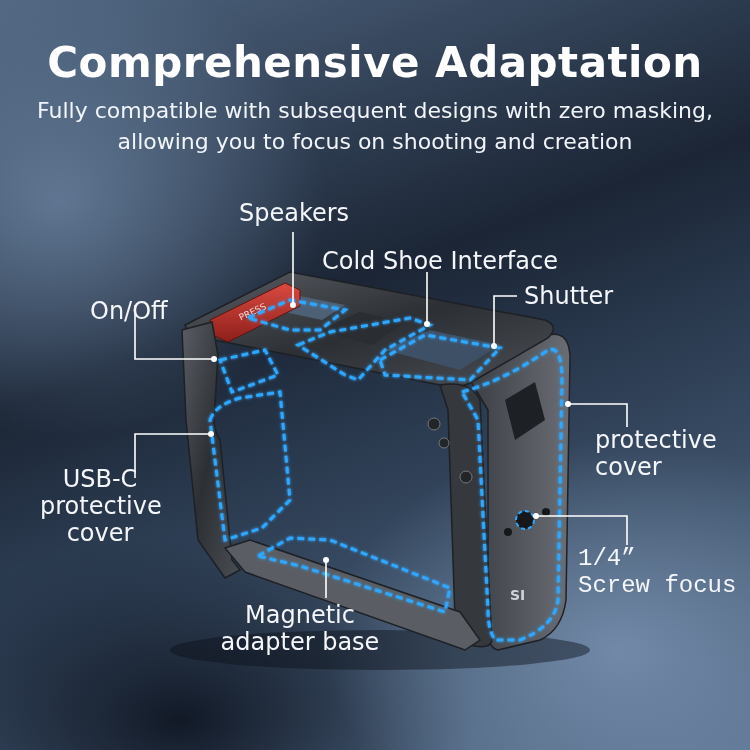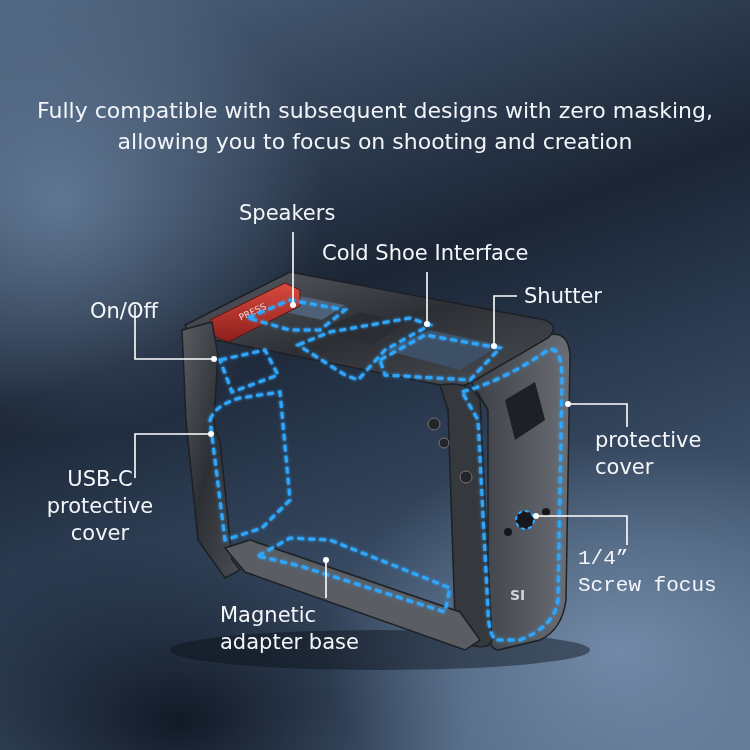--- a/index.html
+++ b/index.html
@@ -9,29 +9,30 @@
       radial-gradient(ellipse 420px 300px at 620px 650px, rgba(120,145,175,0.85), rgba(120,145,175,0) 70%),
       radial-gradient(ellipse 380px 340px at 60px 200px, rgba(110,135,165,0.75), rgba(110,135,165,0) 70%),
       radial-gradient(ellipse 420px 260px at 180px 720px, rgba(15,22,35,0.95), rgba(15,22,35,0) 70%),
       linear-gradient(160deg,#4f6580 0%,#1b2535 40%,#2e3f55 60%,#5b7390 100%);
   }
   .title{position:absolute;left:0;width:750px;top:38px;text-align:center;color:#fff;
     font-weight:bold;font-size:42px;letter-spacing:0.5px;}
   .subtitle{position:absolute;left:0;width:750px;text-align:center;color:#f1f4f8;font-size:22px;}
   .sub1{top:98px;}
   .sub2{top:129px;}
-  .label{position:absolute;color:#f4f6f9;font-size:21px;line-height:27px;white-space:nowrap;}
+  .label{position:absolute;color:#f4f6f9;font-size:24px;line-height:27px;white-space:nowrap;}
   .right-align{text-align:center;}
   svg.art{position:absolute;left:0;top:0;}
 </style>
 </head>
 <body>
 
 <div class="stage">
 
+  <div class="title">Comprehensive Adaptation</div>
   <div class="subtitle sub1">Fully compatible with subsequent designs with zero masking,</div>
   <div class="subtitle sub2">allowing you to focus on shooting and creation</div>
 
   <svg class="art" width="750" height="750" viewBox="0 0 750 750">
     <defs>
       <linearGradient id="metal" x1="0" y1="0" x2="1" y2="1">
         <stop offset="0" stop-color="#5a5e64"></stop>
         <stop offset="0.5" stop-color="#2c2f34"></stop>
         <stop offset="1" stop-color="#4a4e54"></stop>
       </linearGradient>
@@ -109,37 +110,37 @@
       <circle cx="494" cy="346" r="3"></circle>
       <circle cx="214" cy="359" r="3"></circle>
       <circle cx="211" cy="434" r="3"></circle>
       <circle cx="568" cy="404" r="3"></circle>
       <circle cx="536" cy="516" r="3"></circle>
       <circle cx="326" cy="560" r="3"></circle>
     </g>
   </svg>
 
   <div class="label" style="left:239px;top:200px;">Speakers</div>
-  <div class="label" style="left:322px;top:240px;text-align:center;">Cold Shoe Interface</div>
+  <div class="label" style="left:322px;top:248px;text-align:center;">Cold Shoe Interface</div>
   <div class="label" style="left:524px;top:283px;">Shutter</div>
   <div class="label" style="left:90px;top:298px;">On/Off</div>
 
   <div class="label right-align" style="left:40px;top:466px;width:120px;">
     <div>USB-C</div>
     <div>protective</div>
     <div>cover</div>
   </div>
 
   <div class="label" style="left:595px;top:427px;">
     <div>protective</div>
     <div>cover</div>
   </div>
 
   <div class="label" style="left:578px;top:545px;font-family:Liberation Mono, monospace;">
     <div>1/4”</div>
     <div>Screw focus</div>
   </div>
 
-  <div class="label" style="left:220px;top:602px;width:160px;">
+  <div class="label" style="left:220px;top:602px;width:160px;text-align:center;">
     <div>Magnetic</div>
     <div>adapter base</div>
   </div>
 </div>
 
 </body></html>

